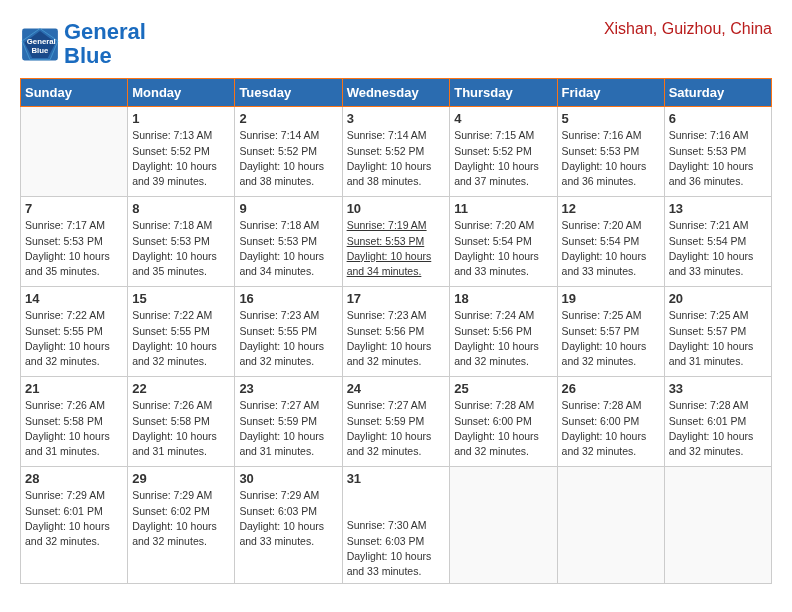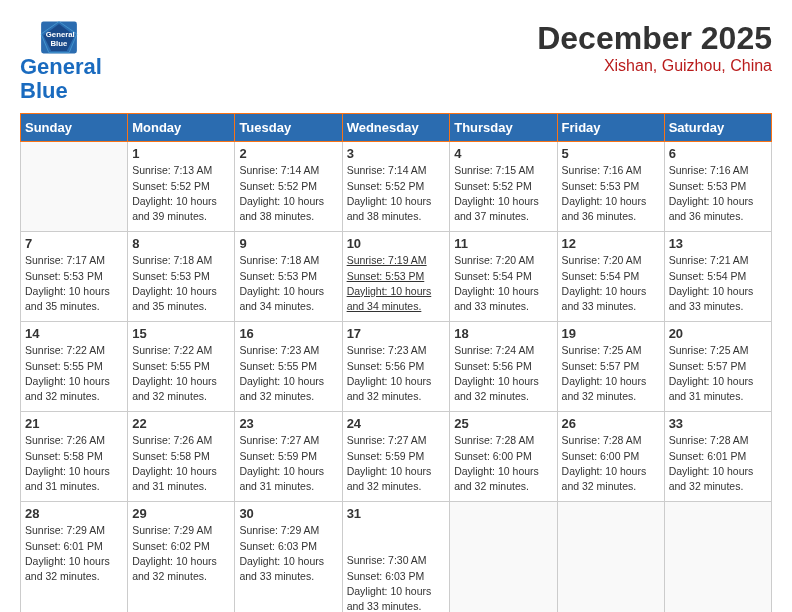--- a/index.html
+++ b/index.html
@@ -12,21 +12,20 @@
     }
     .header {
       display: flex;
       justify-content: space-between;
       align-items: flex-start;
       margin-bottom: 10px;
     }
     .logo {
       display: flex;
       align-items: center;
-      flex-direction: column;
     }
     .logo-text {
       font-size: 22px;
       font-weight: bold;
       color: #333;
       line-height: 1.1;
     }
     .logo-text span {
       color: #1a6bbf;
     }
@@ -97,21 +96,20 @@
       <polygon points="25,2 48,18 38,42 12,42 2,18" fill="none" stroke="#4a9fd4" stroke-width="1"></polygon>
       <text x="8" y="22" font-size="10" font-weight="bold" fill="white" font-family="Arial">General</text>
       <text x="14" y="34" font-size="10" font-weight="bold" fill="white" font-family="Arial">Blue</text>
     </svg>
     <div class="logo-text">
       <div><span>General</span></div>
       <div><span>Blue</span></div>
     </div>
   </div>
   <div class="title-block">
-    <div class="month-year">December 2025</div>
     <div class="location">Xishan, Guizhou, China</div>
   </div>
 </div>
 
 <table class="calendar">
   <thead>
     <tr>
     <th>Sunday</th>
         <th>Monday</th>
         <th>Tuesday</th>

